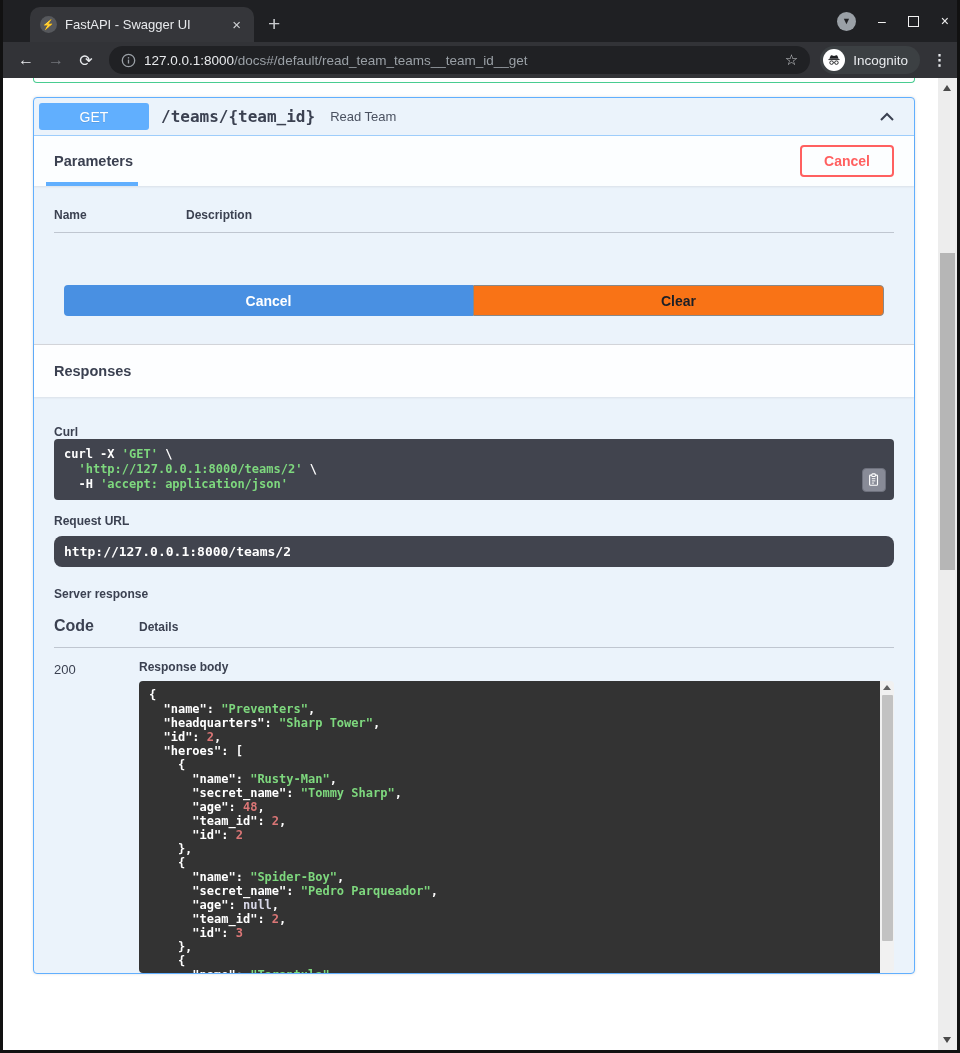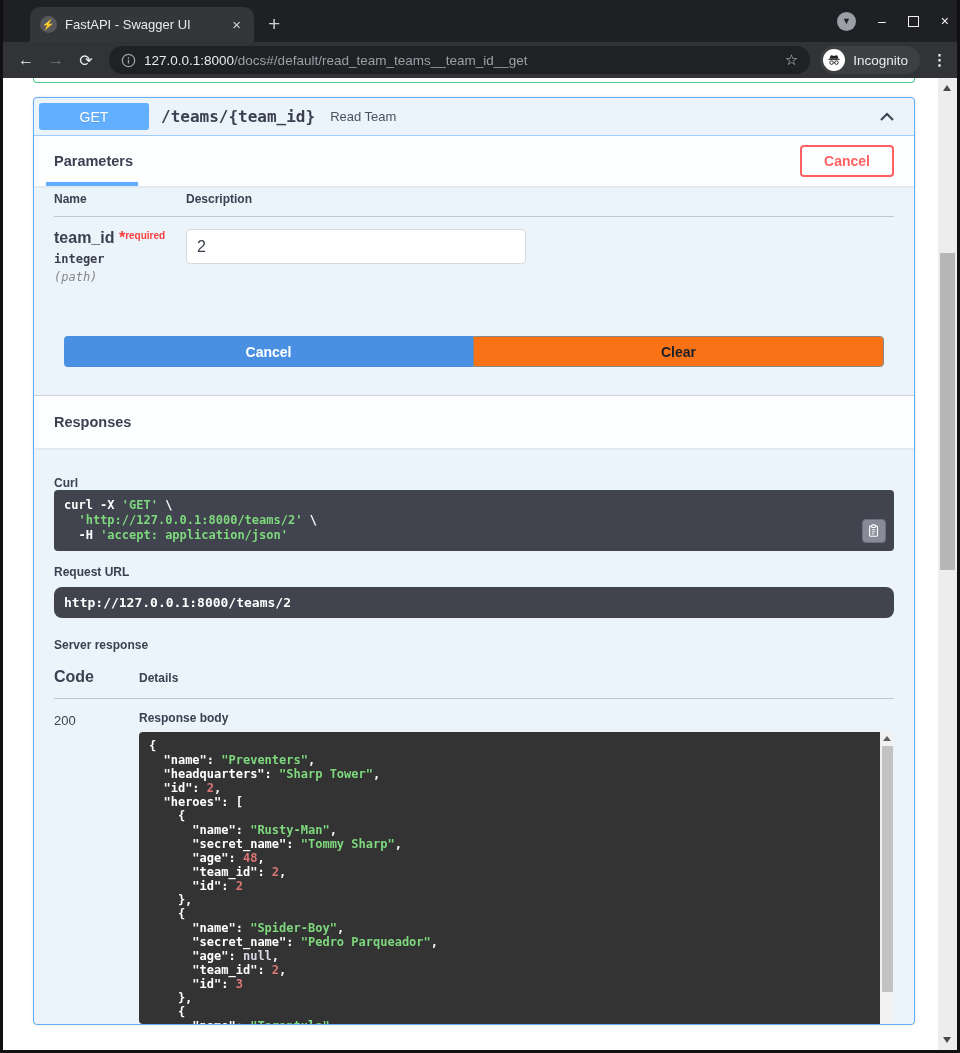--- a/index.html
+++ b/index.html
@@ -57,21 +57,21 @@
   .collapse-btn { margin-left:auto; margin-right:12px; display:flex; }
 
   .section-header { background:rgba(255,255,255,.85); display:flex; align-items:center; justify-content:space-between;
                     padding:0 20px; height:50px; box-shadow:0 1px 2px rgba(0,0,0,.08); position:relative; }
   .params-title { font-size:14.5px; font-weight:bold; color:var(--ink,#3b4151); position:relative; height:50px;
                   display:flex; align-items:center; }
   .params-title::after { content:""; position:absolute; left:-8px; bottom:0; width:92px; height:4px; background:var(--get,#61affe); }
   .cancel-btn { border:2px solid var(--cancel,#ff6060); color:var(--cancel,#ff6060); background:transparent; font-weight:bold;
                 font-size:14px; border-radius:4px; padding:6px 22px; font-family:inherit; }
 
-  .params-body { padding:6px 20px 0; }
+  .params-body { padding:22px 20px 0; }
   .ptable-head, .ptable-row { display:grid; grid-template-columns:132px 1fr; }
   .ptable-head { font-size:12px; font-weight:bold; color:var(--ink,#3b4151); padding-bottom:10px;
                  border-bottom:1px solid rgba(59,65,81,.25); }
   .ptable-row { padding-top:12px; }
   .pname { font-size:16px; font-weight:bold; color:var(--ink,#3b4151); }
   .pstar { color:var(--required,#f93e3e); }
   .preq { color:var(--required,#f93e3e); font-size:10px; vertical-align:top; position:relative; top:1px; }
   .ptype { font-family:"DejaVu Sans Mono", monospace; font-size:12px; font-weight:bold; color:var(--ink,#3b4151); margin-top:5px; }
   .pin { font-family:"DejaVu Sans Mono", monospace; font-size:12px; font-style:italic; color:#888; margin-top:4px; }
   .pinput { width:340px; height:35px; border:1px solid #d9d9d9; border-radius:4px; padding:0 10px; font-size:16px;
@@ -201,30 +201,20 @@
         <div class="section-header">
           <span class="params-title">Parameters</span>
           <button class="cancel-btn">Cancel</button>
         </div>
 
         <div class="params-body">
           <div class="ptable-head">
             <span>Name</span>
             <span>Description</span>
           </div>
-          <div class="ptable-row">
-            <div>
-              <div class="pname"><span>team_id</span> <span class="pstar">*</span><span class="preq">required</span></div>
-              <div class="ptype">integer</div>
-              <div class="pin">(path)</div>
-            </div>
-            <div>
-              <input class="pinput" type="text" value="2" style="">
-            </div>
-          </div>
         </div>
 
         <div class="execute-wrapper">
           <button class="btn-execute">Cancel</button>
           <button class="btn-clear">Clear</button>
         </div>
 
         <div class="responses-header">
           <span class="responses-title">Responses</span>
         </div>

